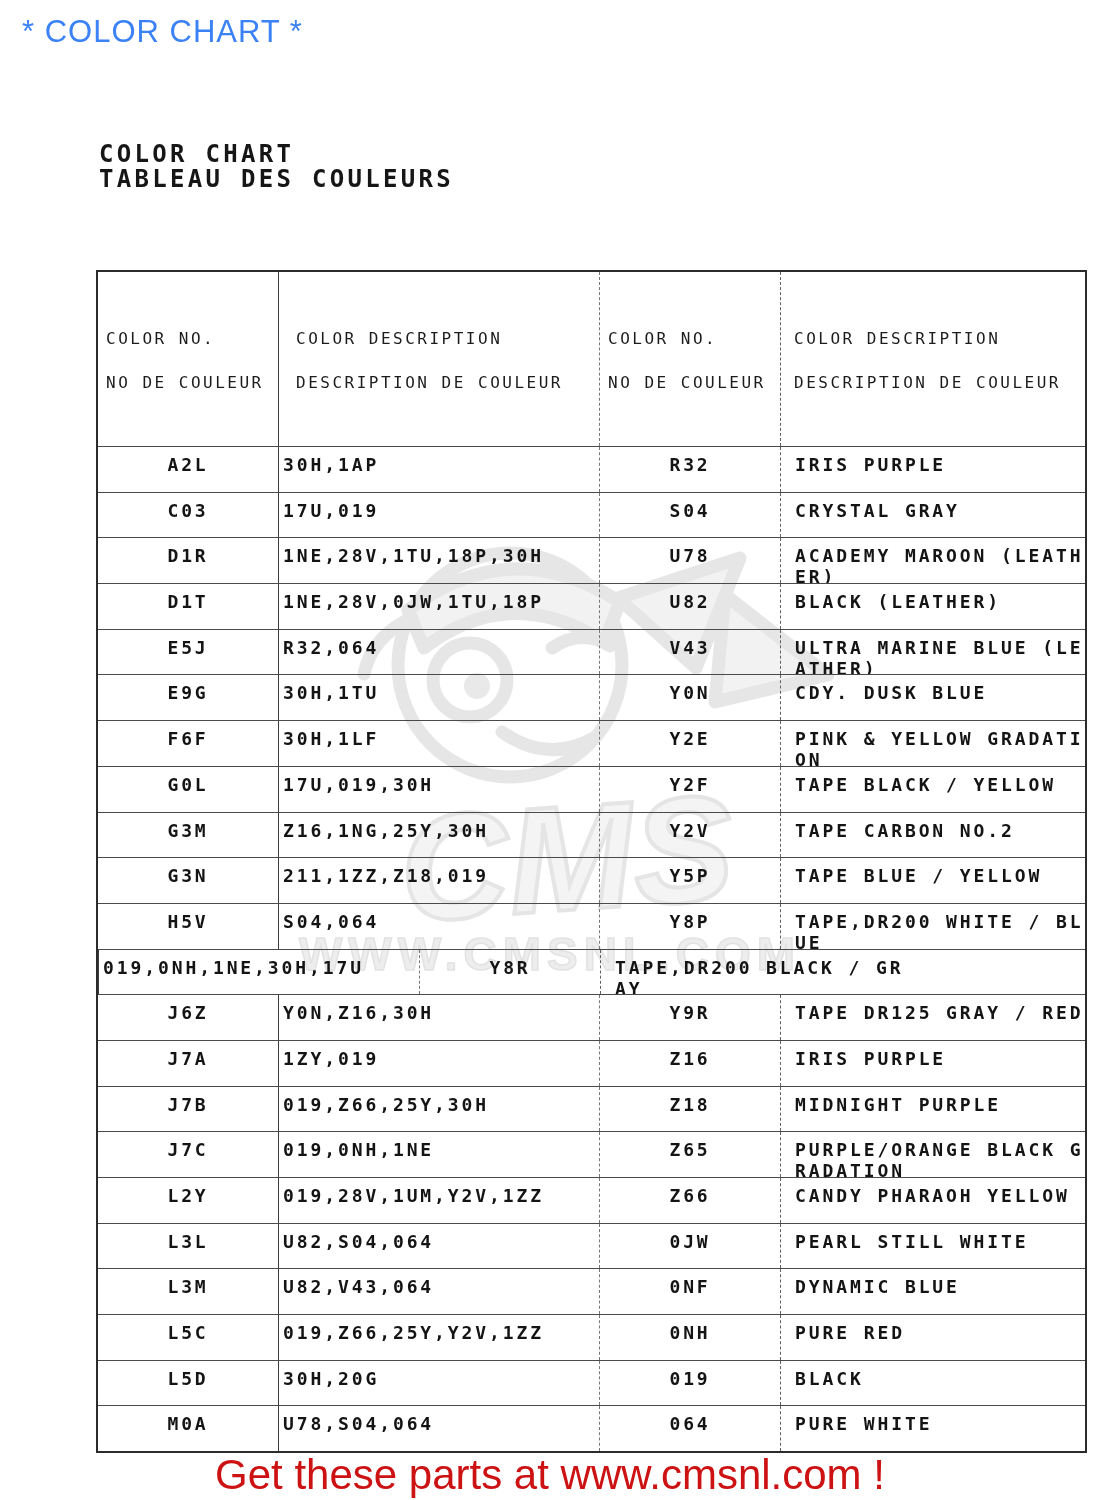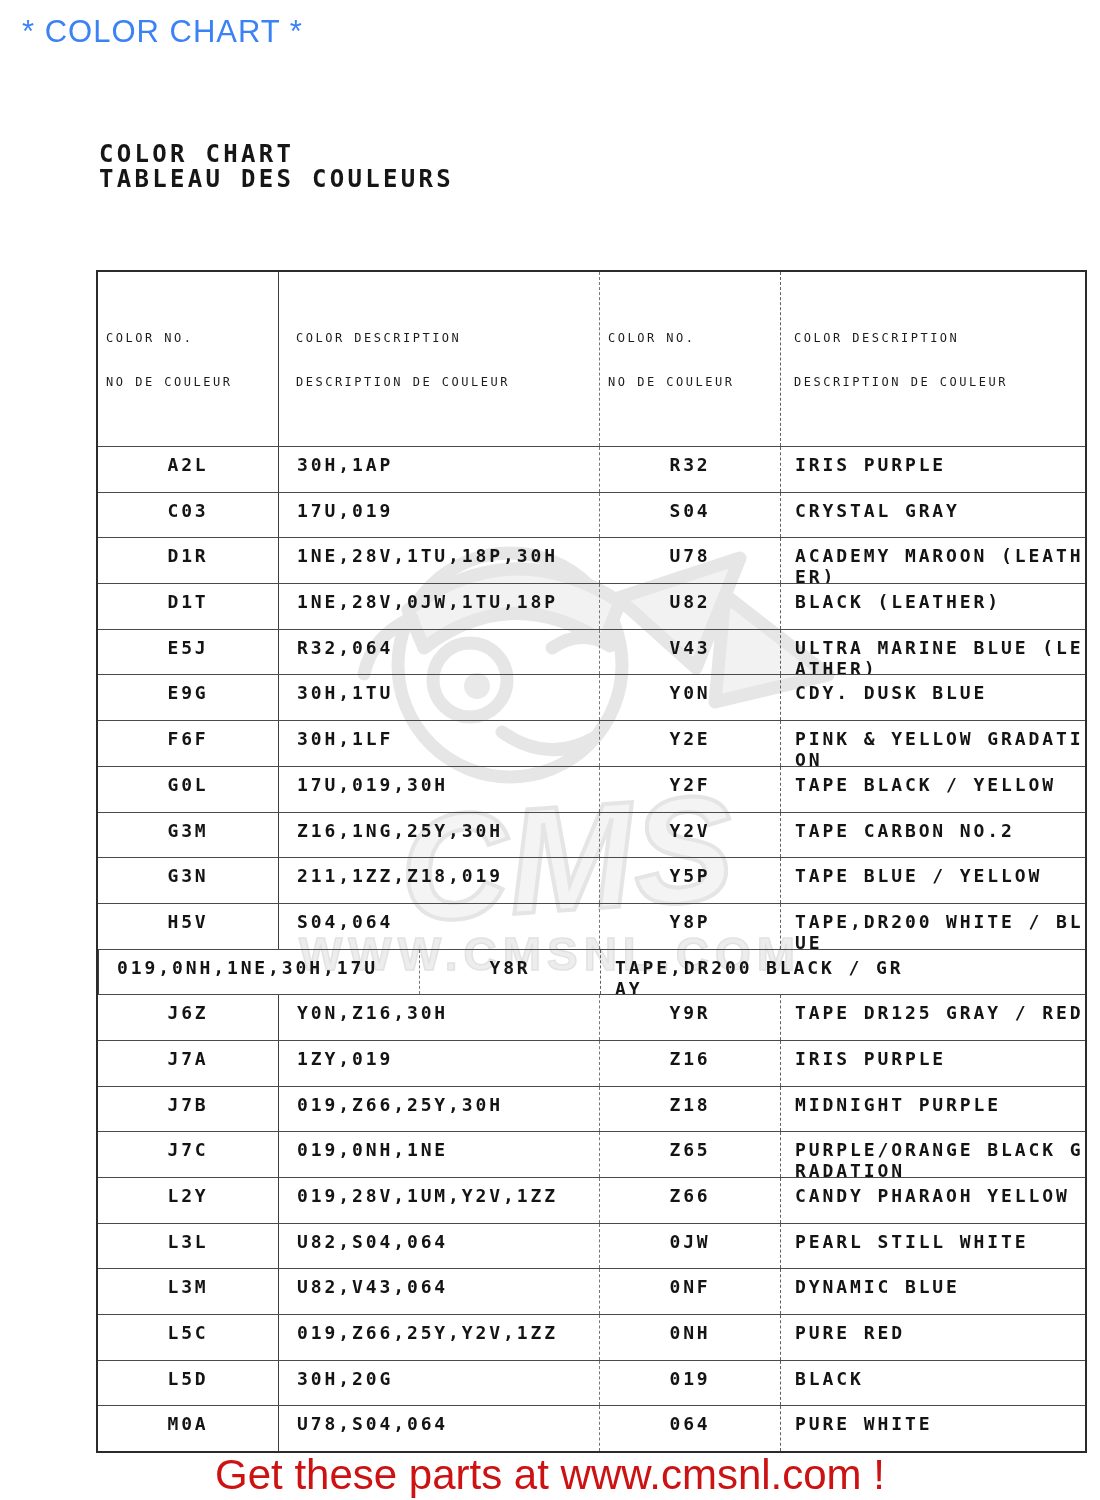--- a/index.html
+++ b/index.html
@@ -69,21 +69,21 @@
     overflow: hidden;
   }
   .c1 { width: 180px; }
   .c2 { width: 321px; border-left: 1px solid #3d3d3d; }
   .c3 { width: 181px; border-left: 1px dashed #777777; }
   .c4 { width: 305px; border-left: 1px dashed #606060; }
 
   
   .header-row .td {
     padding-top: 58px;
-    font-size: 12px;
+    font-size: 16px;
     font-weight: 500;
     letter-spacing: 2.5px;
     line-height: 17px;
     color: #1c1c1c;
     white-space: nowrap;
   }
   .header-row .c1 { padding-left: 8px; }
   .header-row .c2 { padding-left: 17px; }
   .header-row .c3 { padding-left: 8px; }
   .header-row .c4 { padding-left: 13px; }
@@ -93,21 +93,21 @@
   .body-row .td {
     padding-top: 7px;
     font-size: 18px;
     font-weight: 700;
     letter-spacing: 2.9px;
     line-height: 21px;
     color: #141414;
   }
   .code-cell { text-align: center; }
   .desc-cell { word-break: break-all; }
-  .body-row .c2 { padding-left: 18px; }
+  .body-row .c2 { padding-left: 4px; }
   .body-row .c4 { padding-left: 14px; }
 
   
   .footer-banner {
     position: absolute;
     left: 0;
     width: 1100px;
     top: 1451px;
     text-align: center;
     font-family: Liberation Sans, sans-serif;

